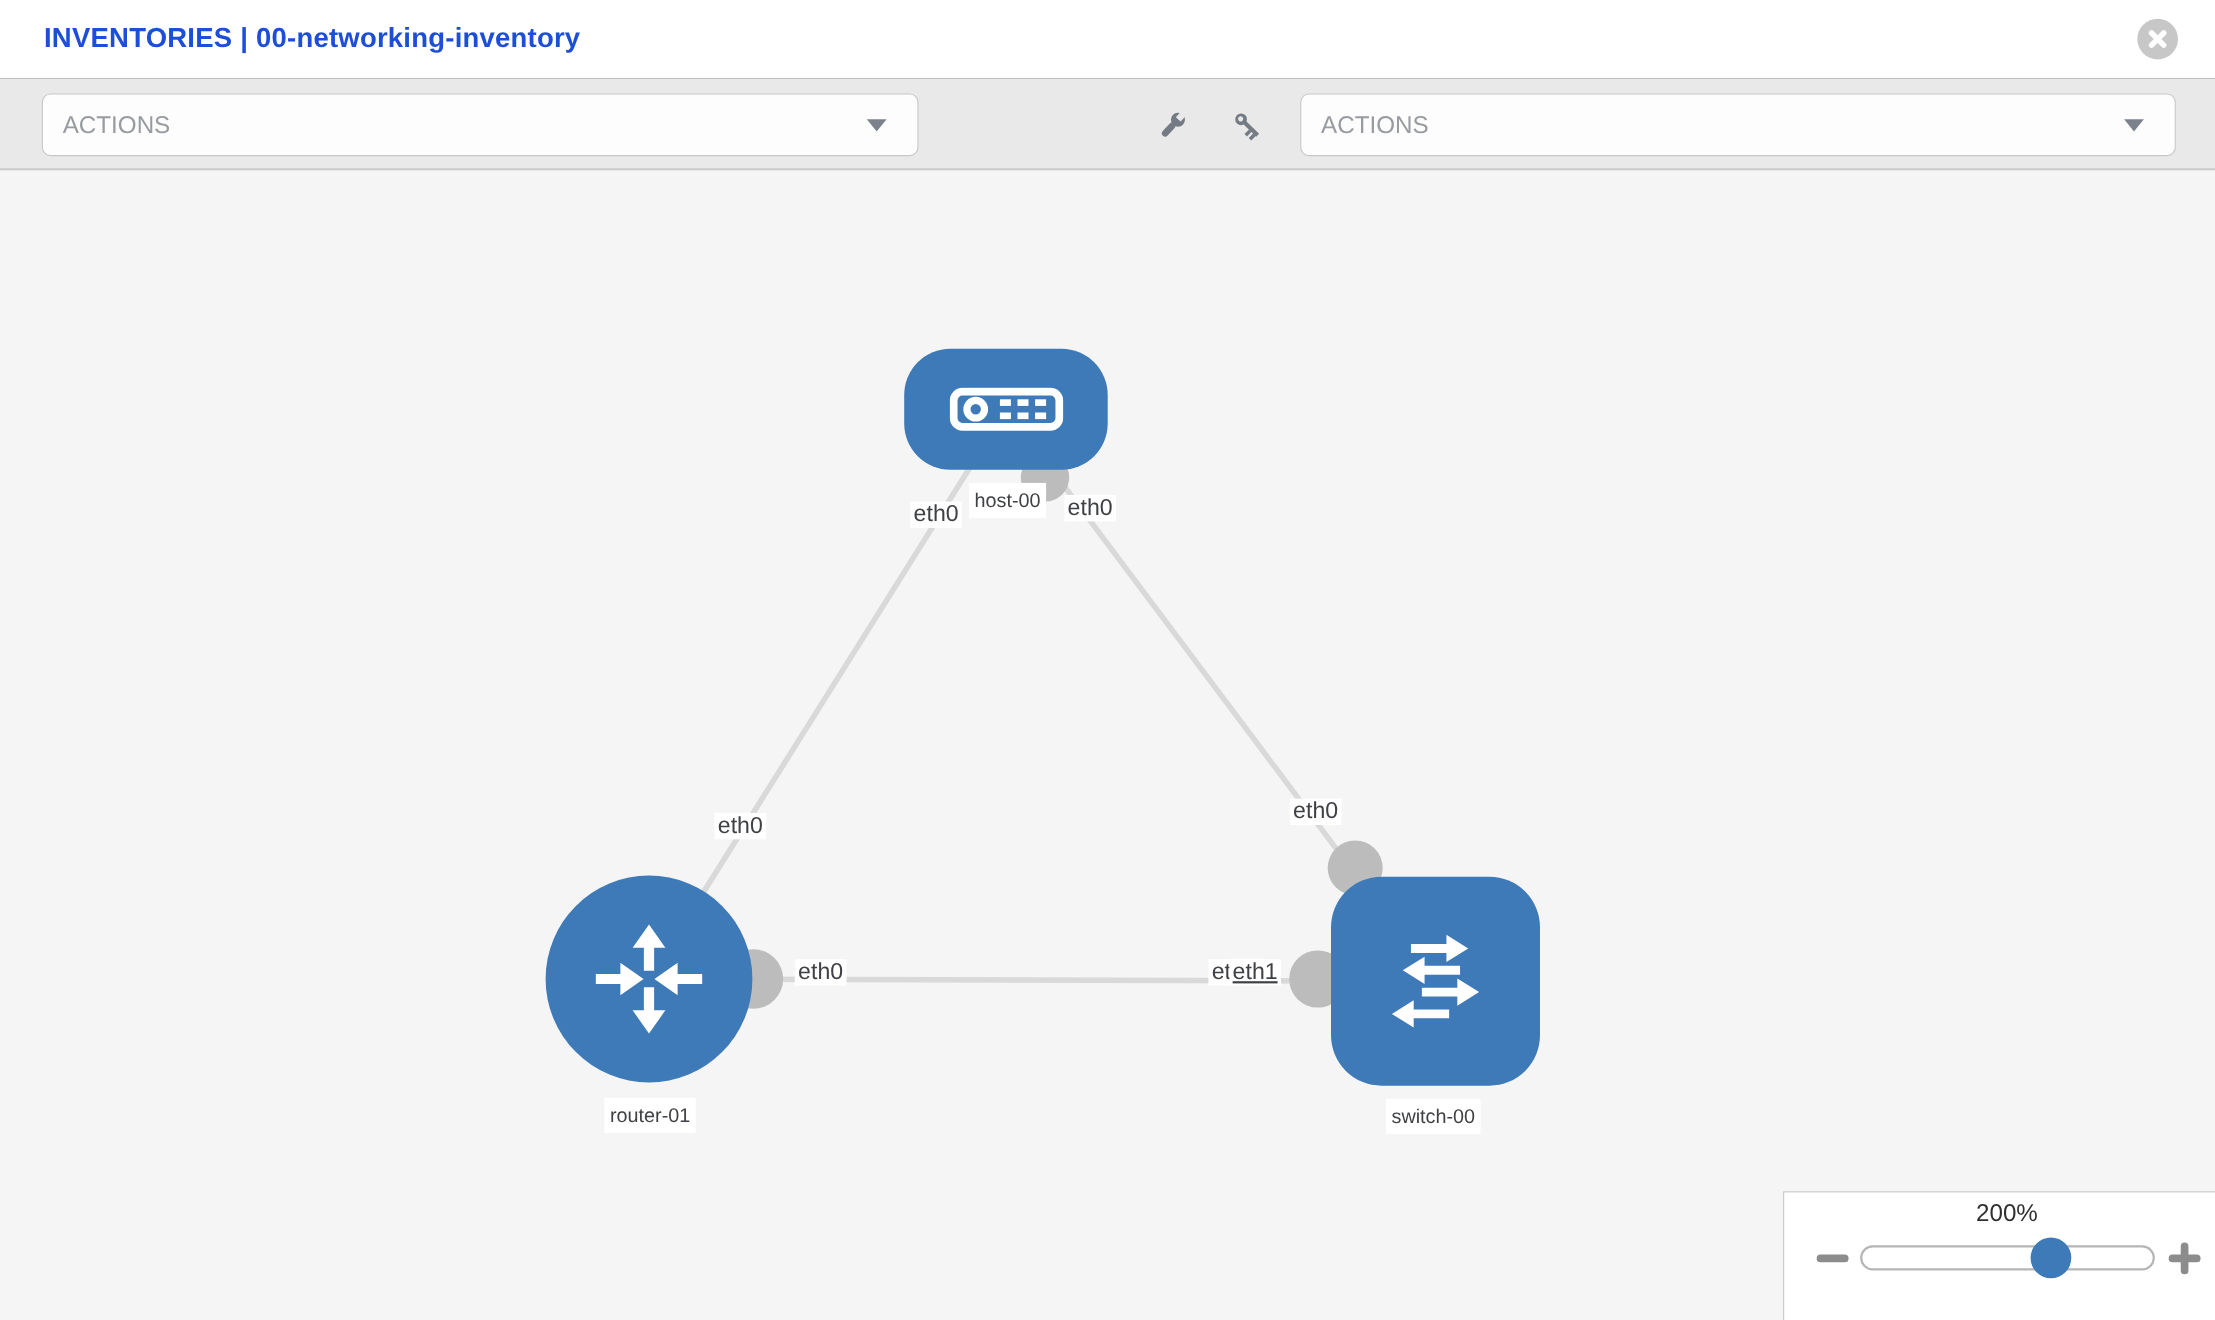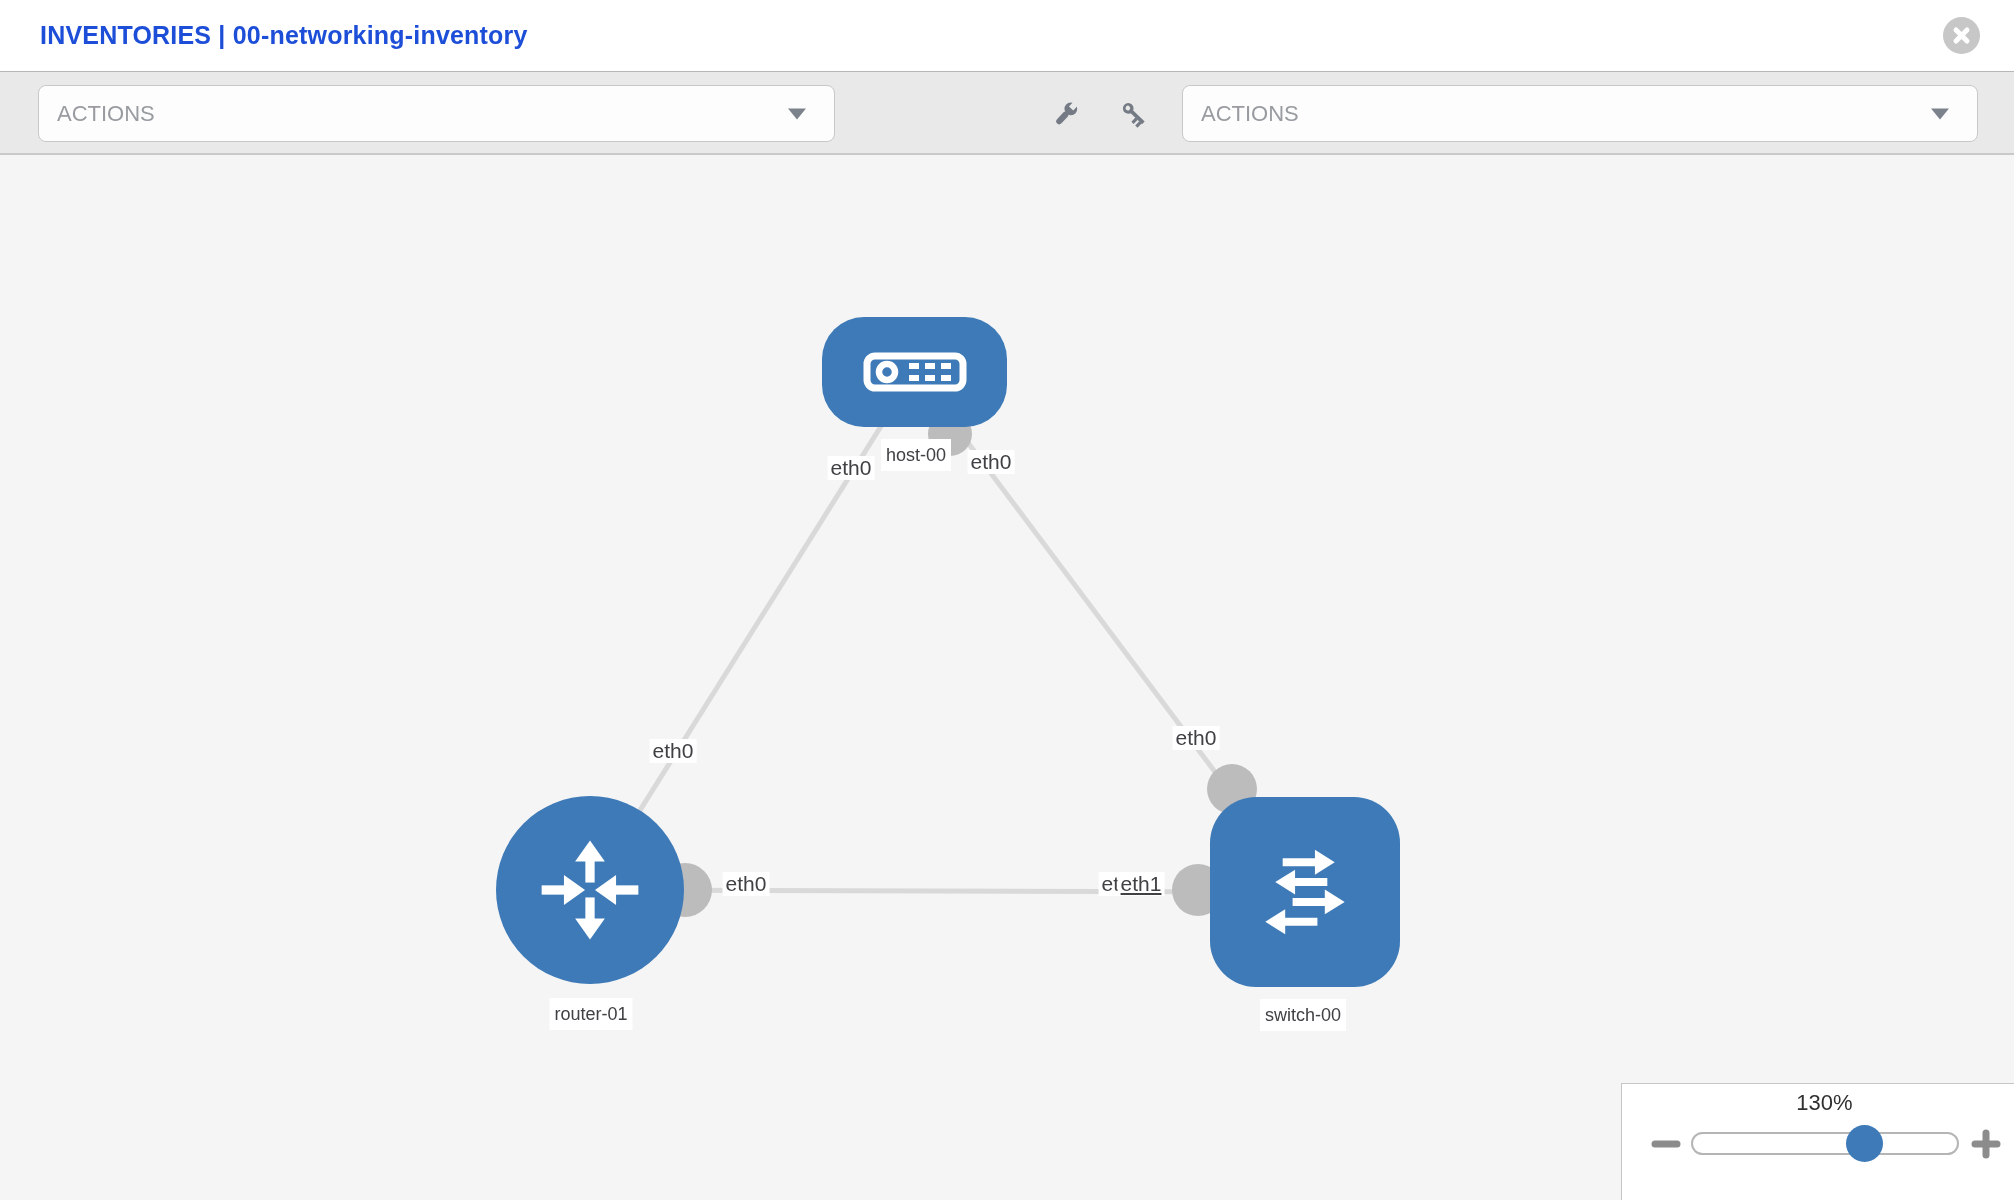--- a/index.html
+++ b/index.html
@@ -153,21 +153,21 @@
     <span class="elabel" style="left:851px;top:313px;">eth0</span>
     <span class="elabel" style="left:673px;top:596px;">eth0</span>
     <span class="elabel" style="left:991px;top:307px;">eth0</span>
     <span class="elabel" style="left:1196px;top:583px;">eth0</span>
     <span class="elabel" style="left:746px;top:729px;">eth0</span>
     <span class="elabel" style="left:1122px;top:729px;">eth0</span>
     <span class="elabel" style="left:1141px;top:729px;text-decoration:underline;">eth1</span>
   </div>
 
   <div id="zoom-panel">
-    <div id="zoom-value">130%</div>
+    <div id="zoom-value">200%</div>
     <button id="zoom-minus" class="zoom-step">
       <svg width="30" height="30" viewBox="0 0 30 30">
         <line x1="4" y1="15" x2="26" y2="15" stroke="#8c8c8c" stroke-width="7" stroke-linecap="round"></line>
       </svg>
     </button>
     <div id="zoom-track"></div>
     <div id="zoom-handle"></div>
     <button id="zoom-plus" class="zoom-step">
       <svg width="30" height="30" viewBox="0 0 30 30">
         <line x1="4" y1="15" x2="26" y2="15" stroke="#8c8c8c" stroke-width="7" stroke-linecap="round"></line>

